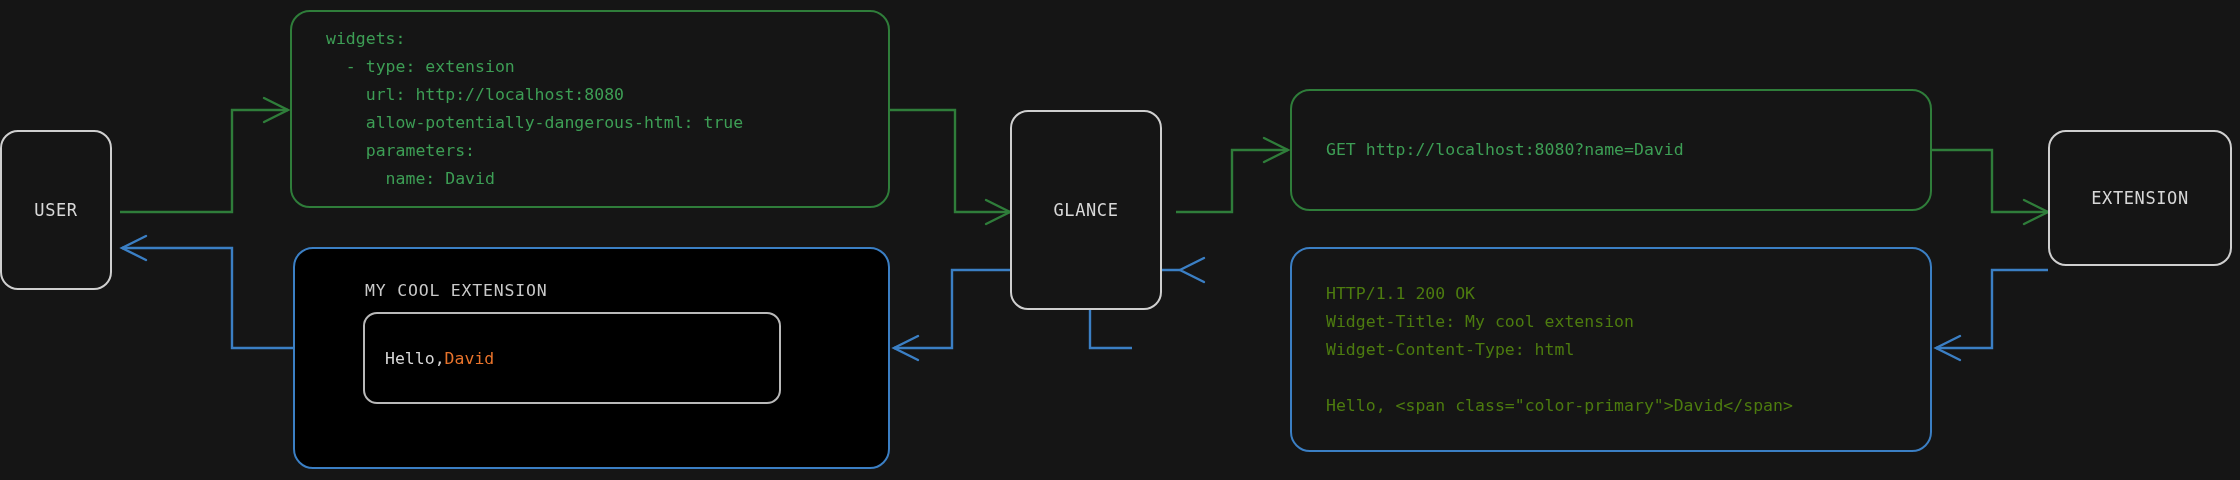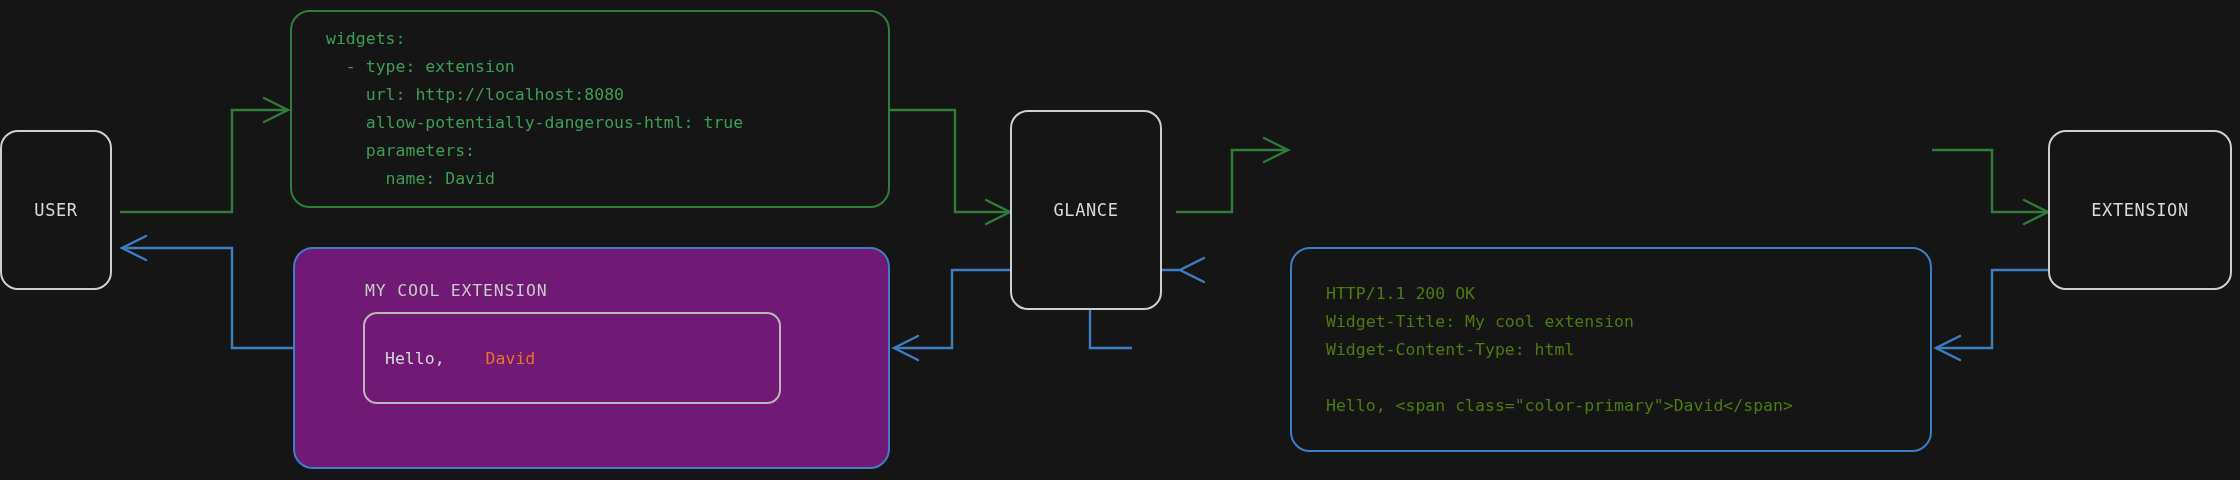--- a/index.html
+++ b/index.html
@@ -52,40 +52,39 @@
     white-space: pre;
     margin: 0;
   }
   .codebox.green pre { color: #3d9e55; }
   .codebox.blue  pre { color: #4d7c0f; }
 
   .render-card {
     position: absolute;
     border: 2px solid #3b7fc4;
     border-radius: 20px;
-    background: #701a75;
+    background: #000000;
     padding: 26px 30px;
   }
   .render-title {
     color: #c9c9c9;
     font-family: "DejaVu Sans Mono", monospace;
     font-size: 16.5px;
     letter-spacing: 0.8px;
     margin: 6px 0 12px 40px;
   }
   .render-inner {
     border: 2px solid #b9b9b9;
     border-radius: 14px;
     margin-left: 38px;
     width: 418px;
     height: 92px;
     display: flex;
     align-items: center;
     padding-left: 20px;
-    gap: 41px;
   }
   .render-inner span {
     font-family: "DejaVu Sans Mono", monospace;
     font-size: 16.5px;
     color: #d8d8d8;
   }
   .render-inner span.accent { color: #e8732b; }
 </style>
 </head>
 <body>
@@ -155,26 +154,29 @@
     <div class="render-inner">
       <span>Hello, </span>
         <span class="accent">David</span>
     </div>
   </div>
 
   <div class="node" style="left:1010px; top:110px; width:152px; height:200px;">
     <span>GLANCE</span>
   </div>
 
+  <div class="codebox green" style="left:1290px; top:89px; width:642px; height:122px;">
+    <pre>GET http://localhost:8080?name=David</pre>
+  </div>
 
   <div class="codebox blue" style="left:1290px; top:247px; width:642px; height:205px;">
     <pre>HTTP/1.1 200 OK
 Widget-Title: My cool extension
 Widget-Content-Type: html
 
 Hello, &lt;span class="color-primary"&gt;David&lt;/span&gt;</pre>
   </div>
 
-  <div class="node" style="left:2048px; top:130px; width:184px; height:160px;">
+  <div class="node" style="left:2048px; top:130px; width:184px; height:136px;">
     <span>EXTENSION</span>
   </div>
 
 </div>
 
 </body></html>

